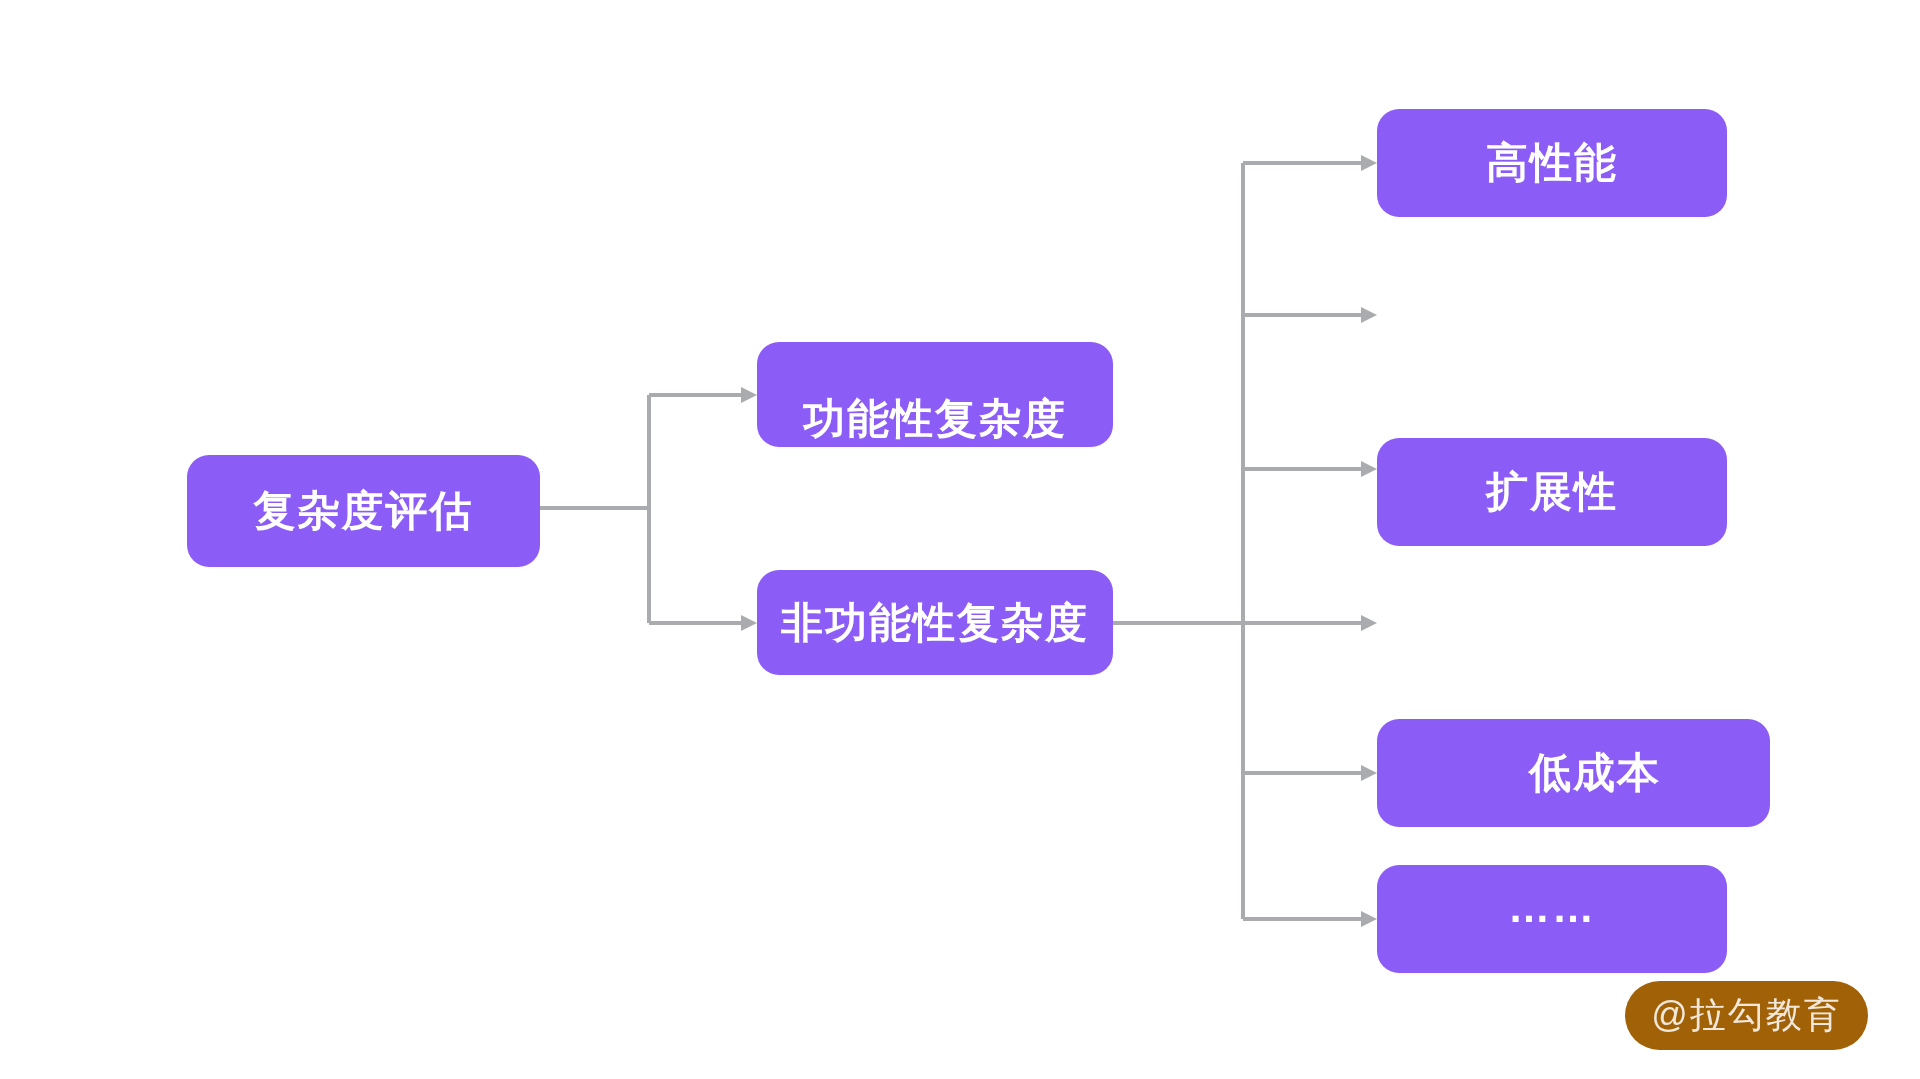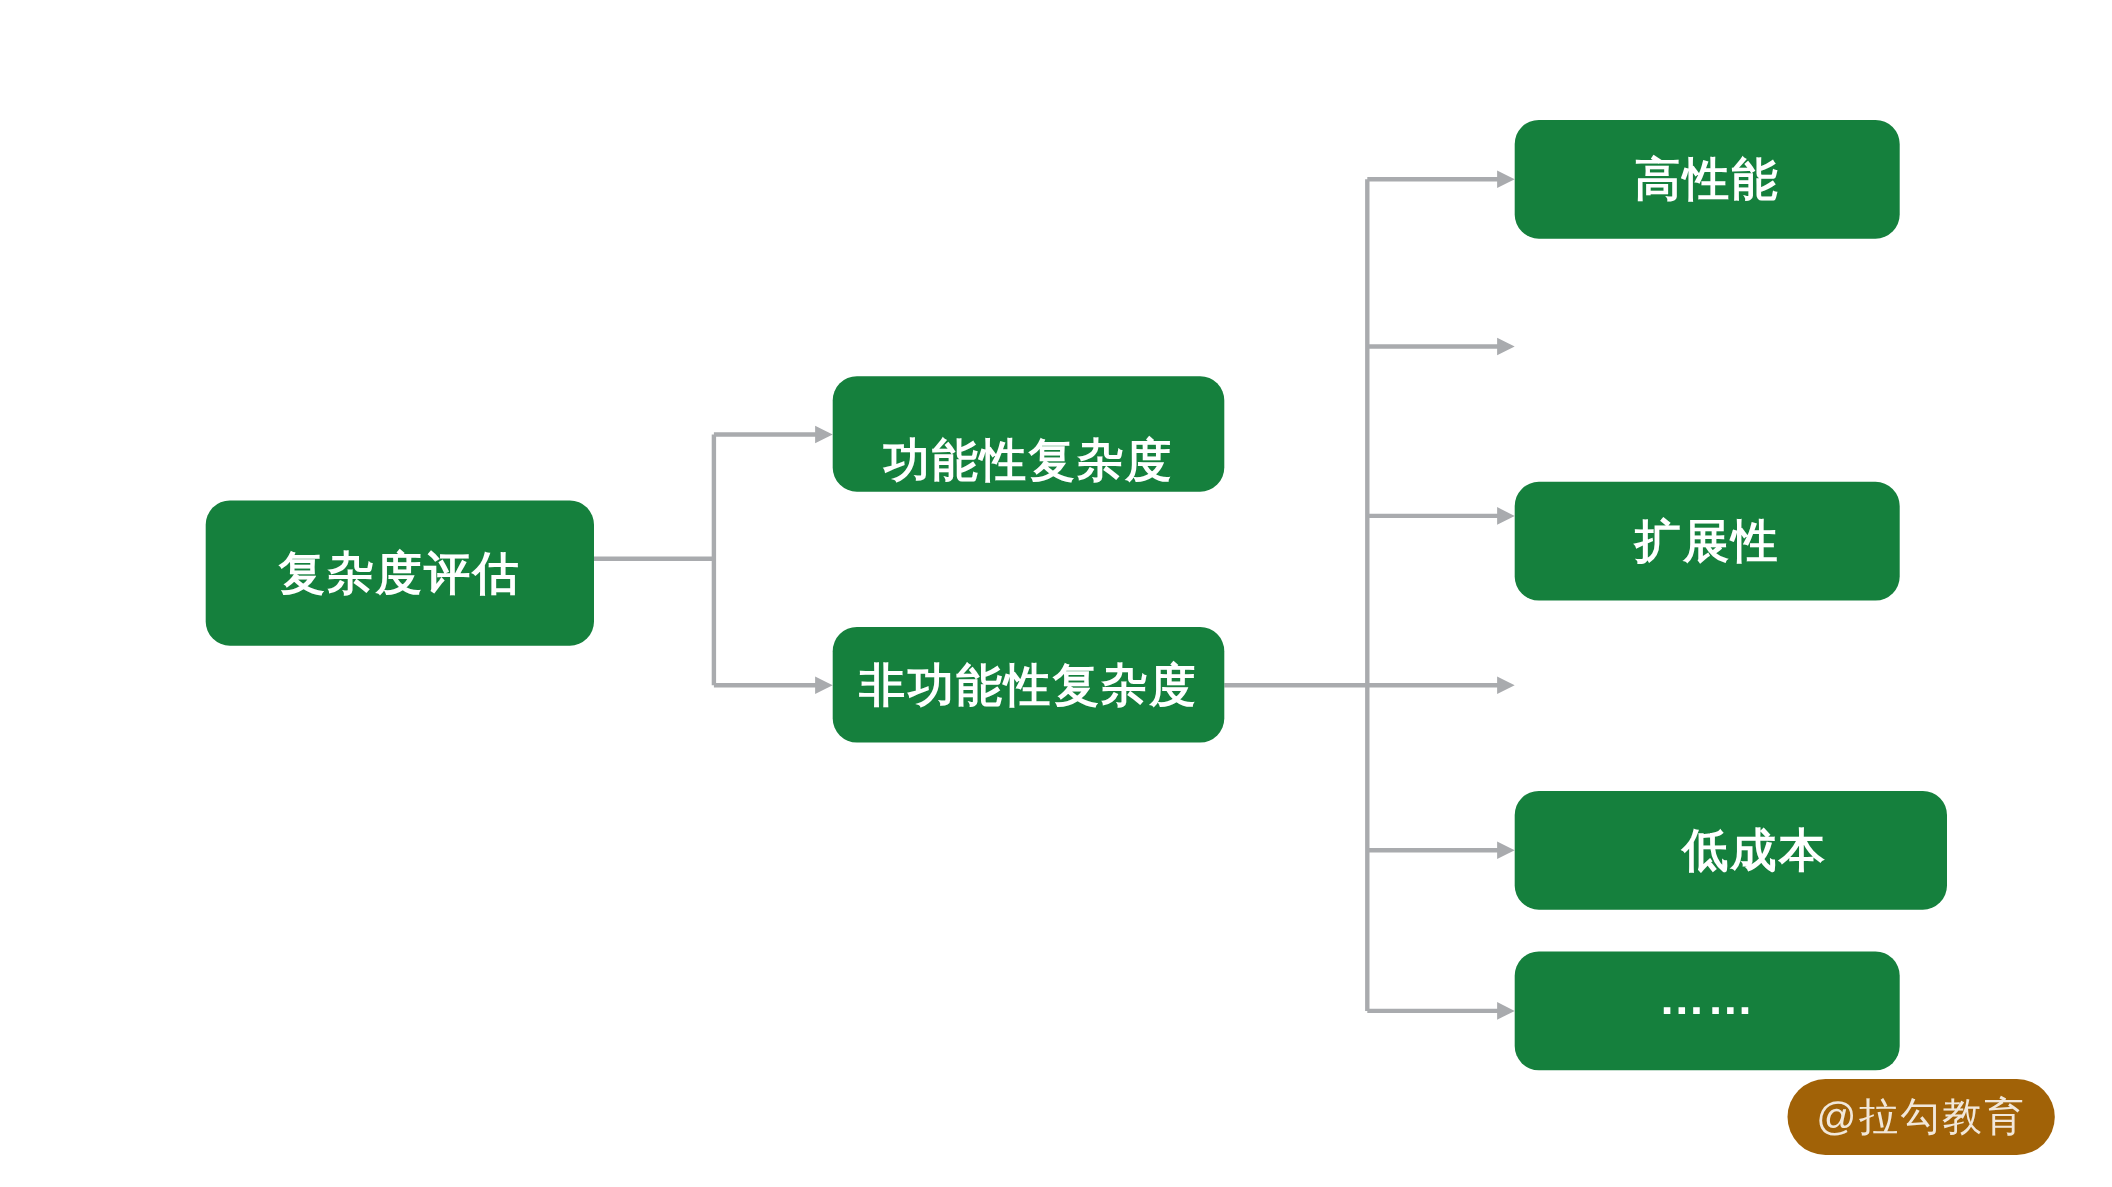--- a/index.html
+++ b/index.html
@@ -18,32 +18,32 @@
   .connectors {
     position: absolute;
     left: 0;
     top: 0;
     width: 1920px;
     height: 1079px;
     pointer-events: none;
   }
   .node {
     position: absolute;
-    background: #15803d;
+    background: #8b5cf6;
     border-radius: 22px;
     display: flex;
     align-items: center;
     justify-content: center;
     color: #FFFFFF;
     font-size: 42px;
     font-weight: 600;
     letter-spacing: 2px;
     white-space: nowrap;
   }
-  .node-root   { left: 187px;  top: 455px; width: 353px; height: 132px; }
+  .node-root   { left: 187px;  top: 455px; width: 353px; height: 112px; }
   .node-mid-1  { left: 757px;  top: 342px; width: 356px; height: 105px; align-items: flex-end; }
   .node-mid-2  { left: 757px;  top: 570px; width: 356px; height: 105px; }
   .node-r      { left: 1377px; width: 350px; height: 108px; }
   .node-r-1 { top: 109px; }
   .node-r-2 { top: 261px; }
   .node-r-3 { top: 438px; }
   .node-r-4 { top: 568px; }
   .node-r-5 { top: 719px; padding-left: 43px; }
   .node-r-6 { top: 865px; }
   .raise { display: inline-block; transform: translateY(-11px); }

